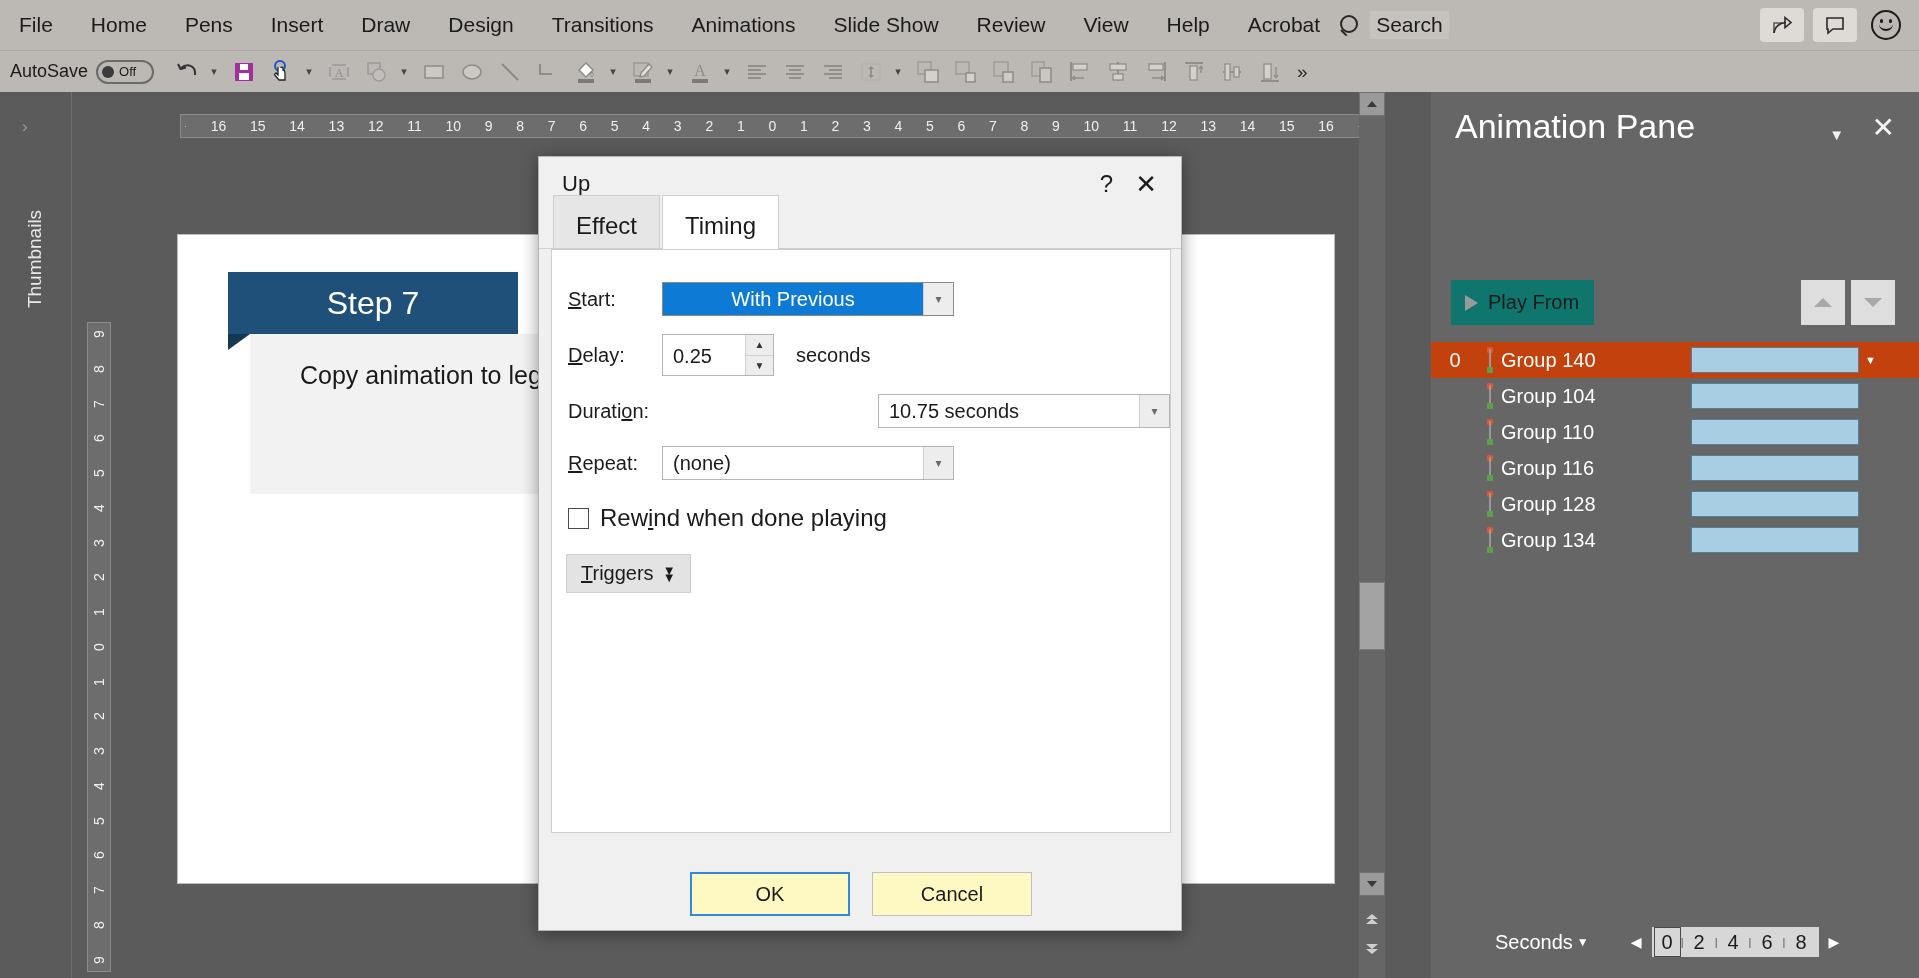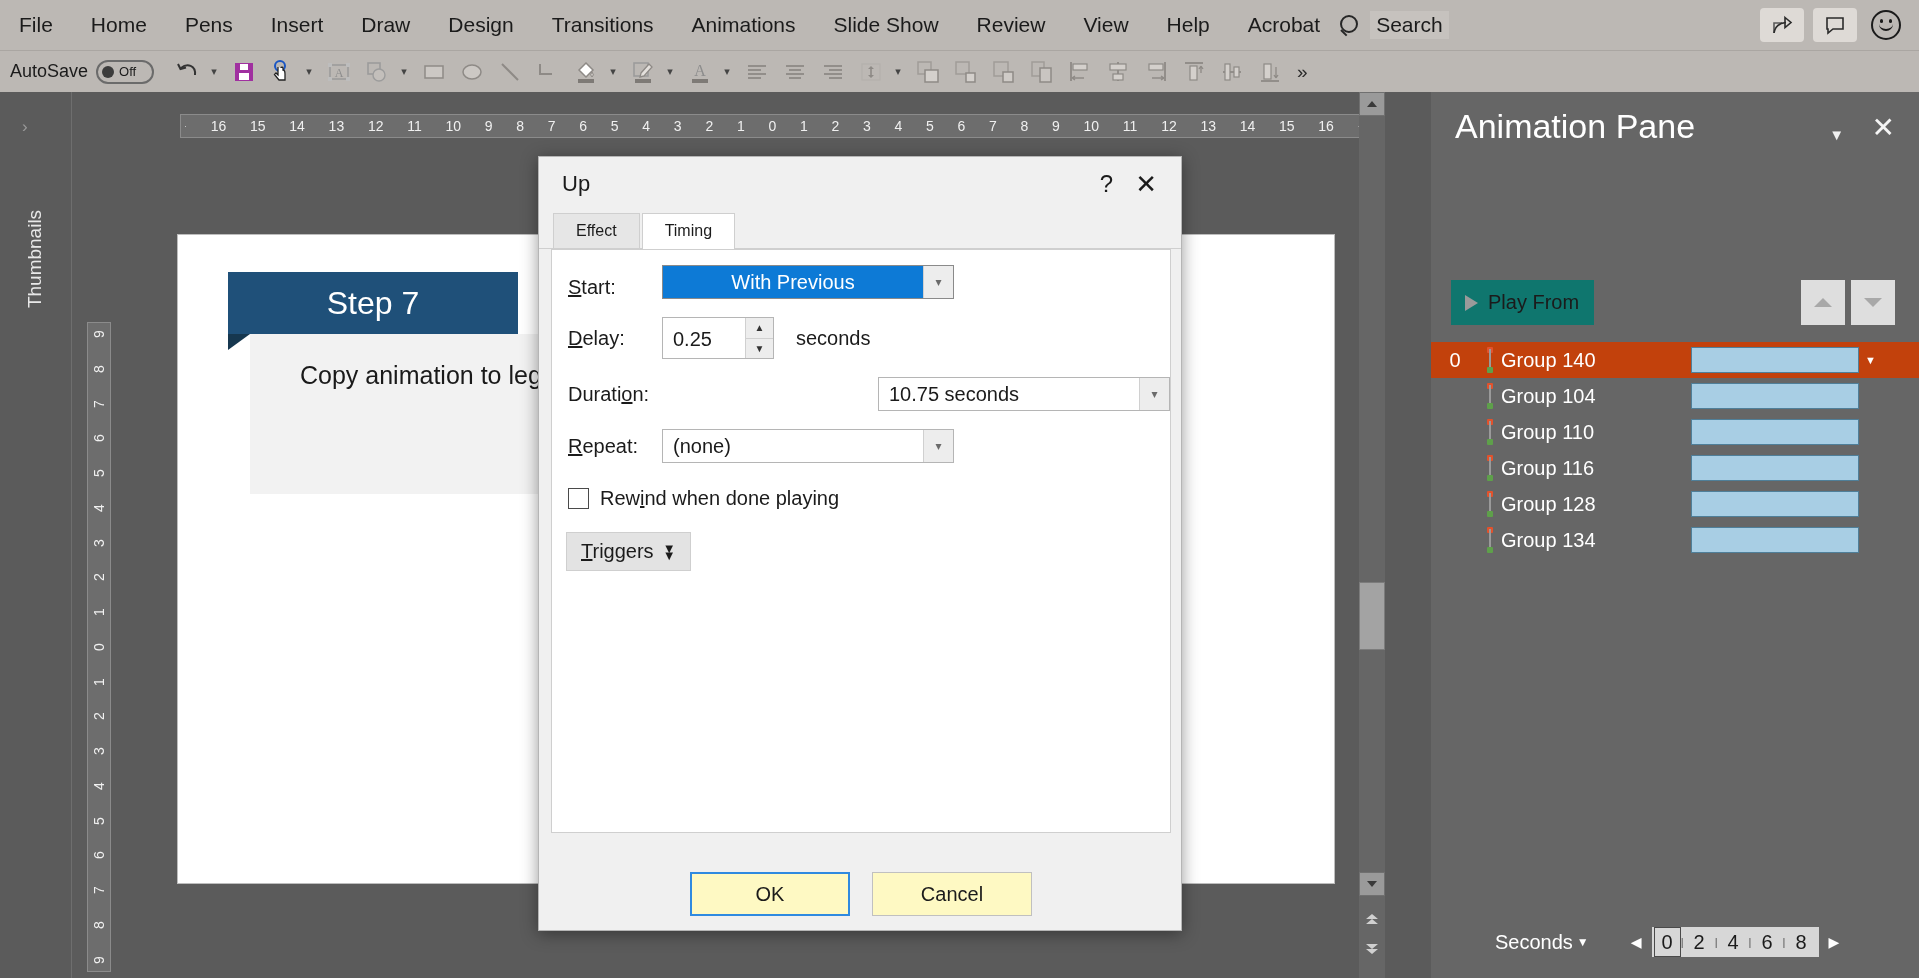--- a/index.html
+++ b/index.html
@@ -228,21 +228,21 @@
   .dlg-title { font-size: 22px; color: #1b1b1b; margin-left: 23px; }
   .dlg-help { margin-left: auto; font-size: 24px; color: #1b1b1b; padding: 0 14px; }
   .dlg-x { font-size: 26px; color: #1b1b1b; padding: 0 24px 0 8px; }
 
   .dlg-tabs {
     display: flex; align-items: flex-end; height: 38px;
     padding-left: 14px; background: #f0f0f0; border-bottom: 1px solid #cfcfcf;
     position: relative;
   }
   .dlg-tab {
-    font-size: 16px; color: #1b1b1b; padding: 8px 22px 8px 22px;
+    font-size: 24px; color: #1b1b1b; padding: 16px 22px 8px 22px;
     background: #e6e6e6; border: 1px solid #cfcfcf; border-bottom: none;
     margin-right: 2px;
   }
   .dlg-tab.active {
     background: #ffffff; border-color: #cfcfcf; position: relative; z-index: 2;
     margin-bottom: -1px; padding-bottom: 9px;
   }
   .dlg-body {
     position: absolute; top: 92px; left: 12px; width: 620px; height: 584px;
     background: #ffffff; border: 1px solid #cfcfcf;
@@ -270,21 +270,21 @@
   .spin .val { font-size: 20px; color: #1b1b1b; padding: 0 0 0 10px; flex: 1; line-height: 42px; }
   .spin .arrows { width: 28px; display: flex; flex-direction: column; border-left: 1px solid #d0d0d0; }
   .spin .arrows div {
     flex: 1; background: #ededed; display: flex; align-items: center; justify-content: center;
     font-size: 10px; color: #333;
   }
   .spin .arrows div:first-child { border-bottom: 1px solid #d0d0d0; }
   .unit { font-size: 20px; color: #1b1b1b; margin-left: 22px; }
   .cbrow { display: flex; align-items: center; margin-left: 16px; }
   .cbox { width: 21px; height: 21px; border: 1px solid #4a4a4a; background: #fff; margin-right: 11px; }
-  .cblabel { font-size: 20px; color: #1b1b1b; }
+  .cblabel { font-size: 24px; color: #1b1b1b; }
   .trigbtn {
     margin-left: 14px; display: inline-flex; align-items: center; gap: 9px;
     background: #e3e3e3; border: 1px solid #cfcfcf; padding: 7px 14px;
     font-size: 20px; color: #1b1b1b;
   }
   .trig-glyph { display: flex; flex-direction: column; line-height: 7px; font-size: 13px; }
 
   .dlg-footer {
     position: absolute; bottom: 14px; left: 0; width: 644px;
     display: flex; justify-content: center; gap: 22px;
@@ -758,21 +758,21 @@
       <div class="dlg-x">✕</div>
     </div>
 
     <div class="dlg-tabs">
       <div class="dlg-tab">Effect</div>
       <div class="dlg-tab active">Timing</div>
     </div>
 
     <div class="dlg-body">
 
-      <div class="frow" style="margin-top:15px;align-items:flex-end;">
+      <div class="frow" style="margin-top:32px;">
         <div class="flabel"><u>S</u>tart:</div>
         <div class="combo highlight" style="width:292px;">
           <div class="txt">With Previous</div>
           <div class="btn">▾</div>
         </div>
       </div>
 
       <div class="frow" style="margin-top:18px;">
         <div class="flabel"><u>D</u>elay:</div>
         <div class="spin">

